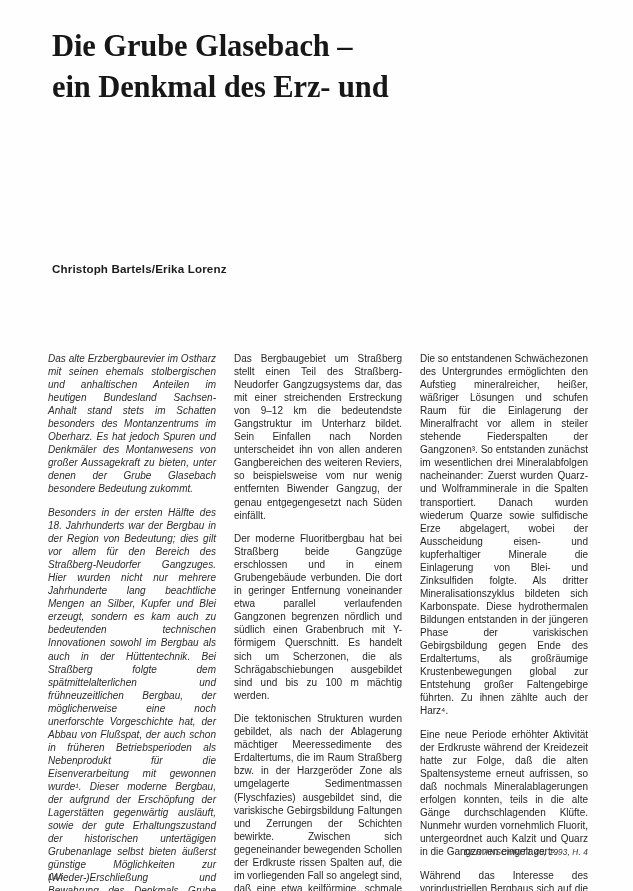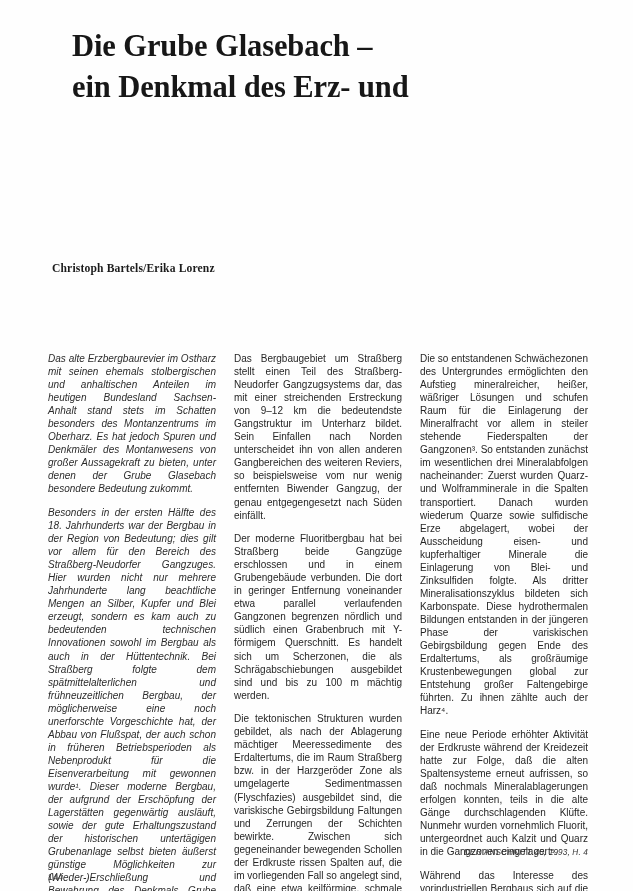--- a/index.html
+++ b/index.html
@@ -22,38 +22,37 @@
     inset: 0;
     background: #fefefe;
   }
 
   
   .title-block {
     position: absolute;
     left: 52px;
     top: 26px;
     width: 530px;
-    margin-left: 20px;
   }
   .title-line {
     font-family: "Liberation Serif", "DejaVu Serif", serif;
     font-weight: bold;
     font-size: 30.5px;
     line-height: 41px;
     letter-spacing: -0.1px;
     color: #171717;
     white-space: nowrap;
   }
 
   
   .authors {
     position: absolute;
     left: 52px;
     top: 262px;
-    font-family: Liberation Serif, serif;
+    font-family: Liberation Sans, sans-serif;
     font-weight: bold;
     font-size: 11.6px;
     letter-spacing: 0.15px;
     color: #1c1c1c;
   }
 
   
   .columns {
     position: absolute;
     left: 0;

